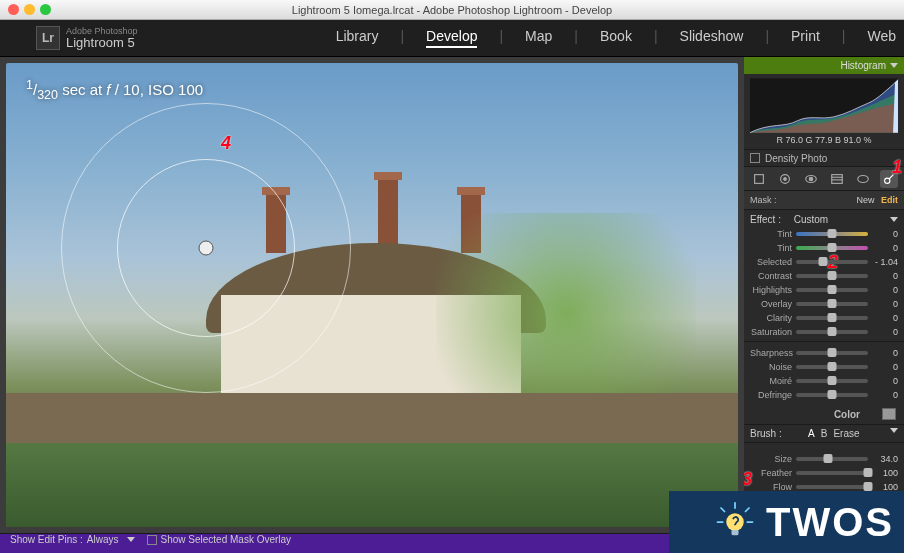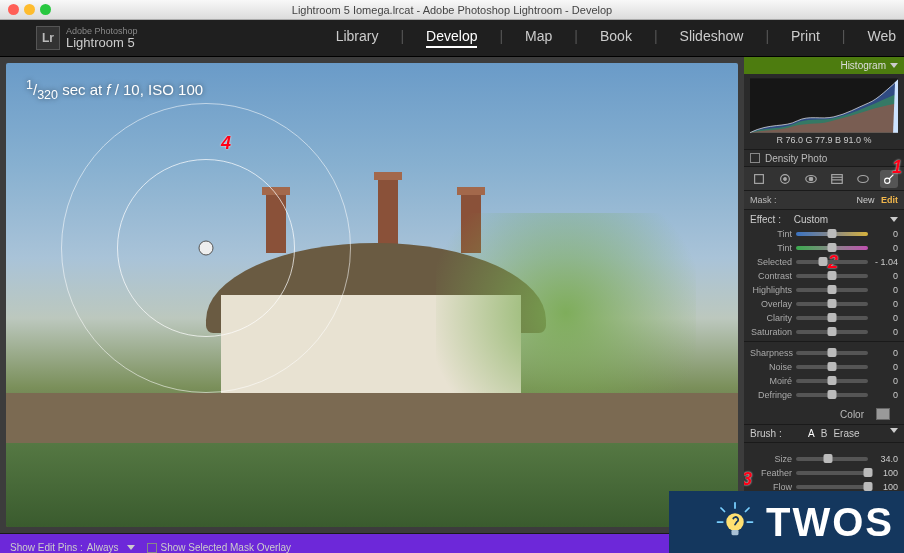--- a/index.html
+++ b/index.html
@@ -76,33 +76,33 @@
 .pgroup{ padding:4px 6px 2px; border-top:1px solid #1a1a1a; }
 .pgrouphead { display:flex; justify-content:space-between; align-items:center; font-size:10px; color:#ccc; margin-bottom:2px;}
 .sliderrow{ display:flex; align-items:center; gap:4px; height:14px;}
 .sliderrow .lbl{ width:42px; text-align:right; color:#aaa; font-size:9px;}
 .sliderrow .val{ width:26px; text-align:right; color:#ccc; font-size:9px;}
 .slid{ flex:1; height:4px; background:#555; position:relative; border-radius:2px;}
 .slid .knob{ position:absolute; top:-3px; width:9px; height:9px; background:#bbb; border-radius:2px; transform:translateX(-50%);}
 .slid.grad.temp{ background:linear-gradient(90deg,#3a73c2,#888,#d6b23c);}
 .slid.grad.tint{ background:linear-gradient(90deg,#3aaa4e,#888,#c050b0);}
 
-.colorrow{ display:flex; align-items:center; justify-content:flex-end; gap:12px; padding:4px 14px;}
+.colorrow{ display:flex; align-items:center; justify-content:flex-end; gap:22px; padding:4px 8px;font-weight:bold;}
 .colorsw{ width:14px; height:12px; background:#999; border:1px solid #666;}
 
 .brushhead{ display:flex; justify-content:space-between; padding:3px 6px; font-size:10px; color:#ccc; border-top:1px solid #1a1a1a;}
 .brushhead .tabs{display:flex; gap:6px;}
 .brushhead .tabs span{cursor:pointer;}
 .brushhead .tabs .on{color:#fff;}
 
 .automaskrow{ display:flex; align-items:center; justify-content:flex-end; gap:4px; padding:0 6px; height:14px;}
 .automaskrow .cb{width:10px; height:10px; border:1px solid #888;}
 
 
-.lr-bottom { height:20px; background:#6d28d9; border-top:1px solid #1a1a1a; display:flex; align-items:flex-end; padding:0 10px; font-size:10px; color:#ccc; gap:12px;}
+.lr-bottom { height:20px; background:#4c1d95; border-top:1px solid #1a1a1a; display:flex; align-items:flex-start; padding:0 10px; font-size:10px; color:#ccc; gap:12px;}
 .lr-bottom .dd{ display:flex; align-items:center; gap:4px;}
 .lr-bottom .cb{width:10px; height:10px; border:1px solid #888;}
 
 
 .twos{ position:absolute; right:0; bottom:0; width:235px; height:62px; background:#14375e; display:flex; align-items:center; justify-content:flex-end; gap:10px; padding-right:10px; color:#fff; font-size:40px; font-weight:800; letter-spacing:2px;}
 .twos svg{ width:42px; height:42px; }
 </style>
 </head>
 <body>
 

